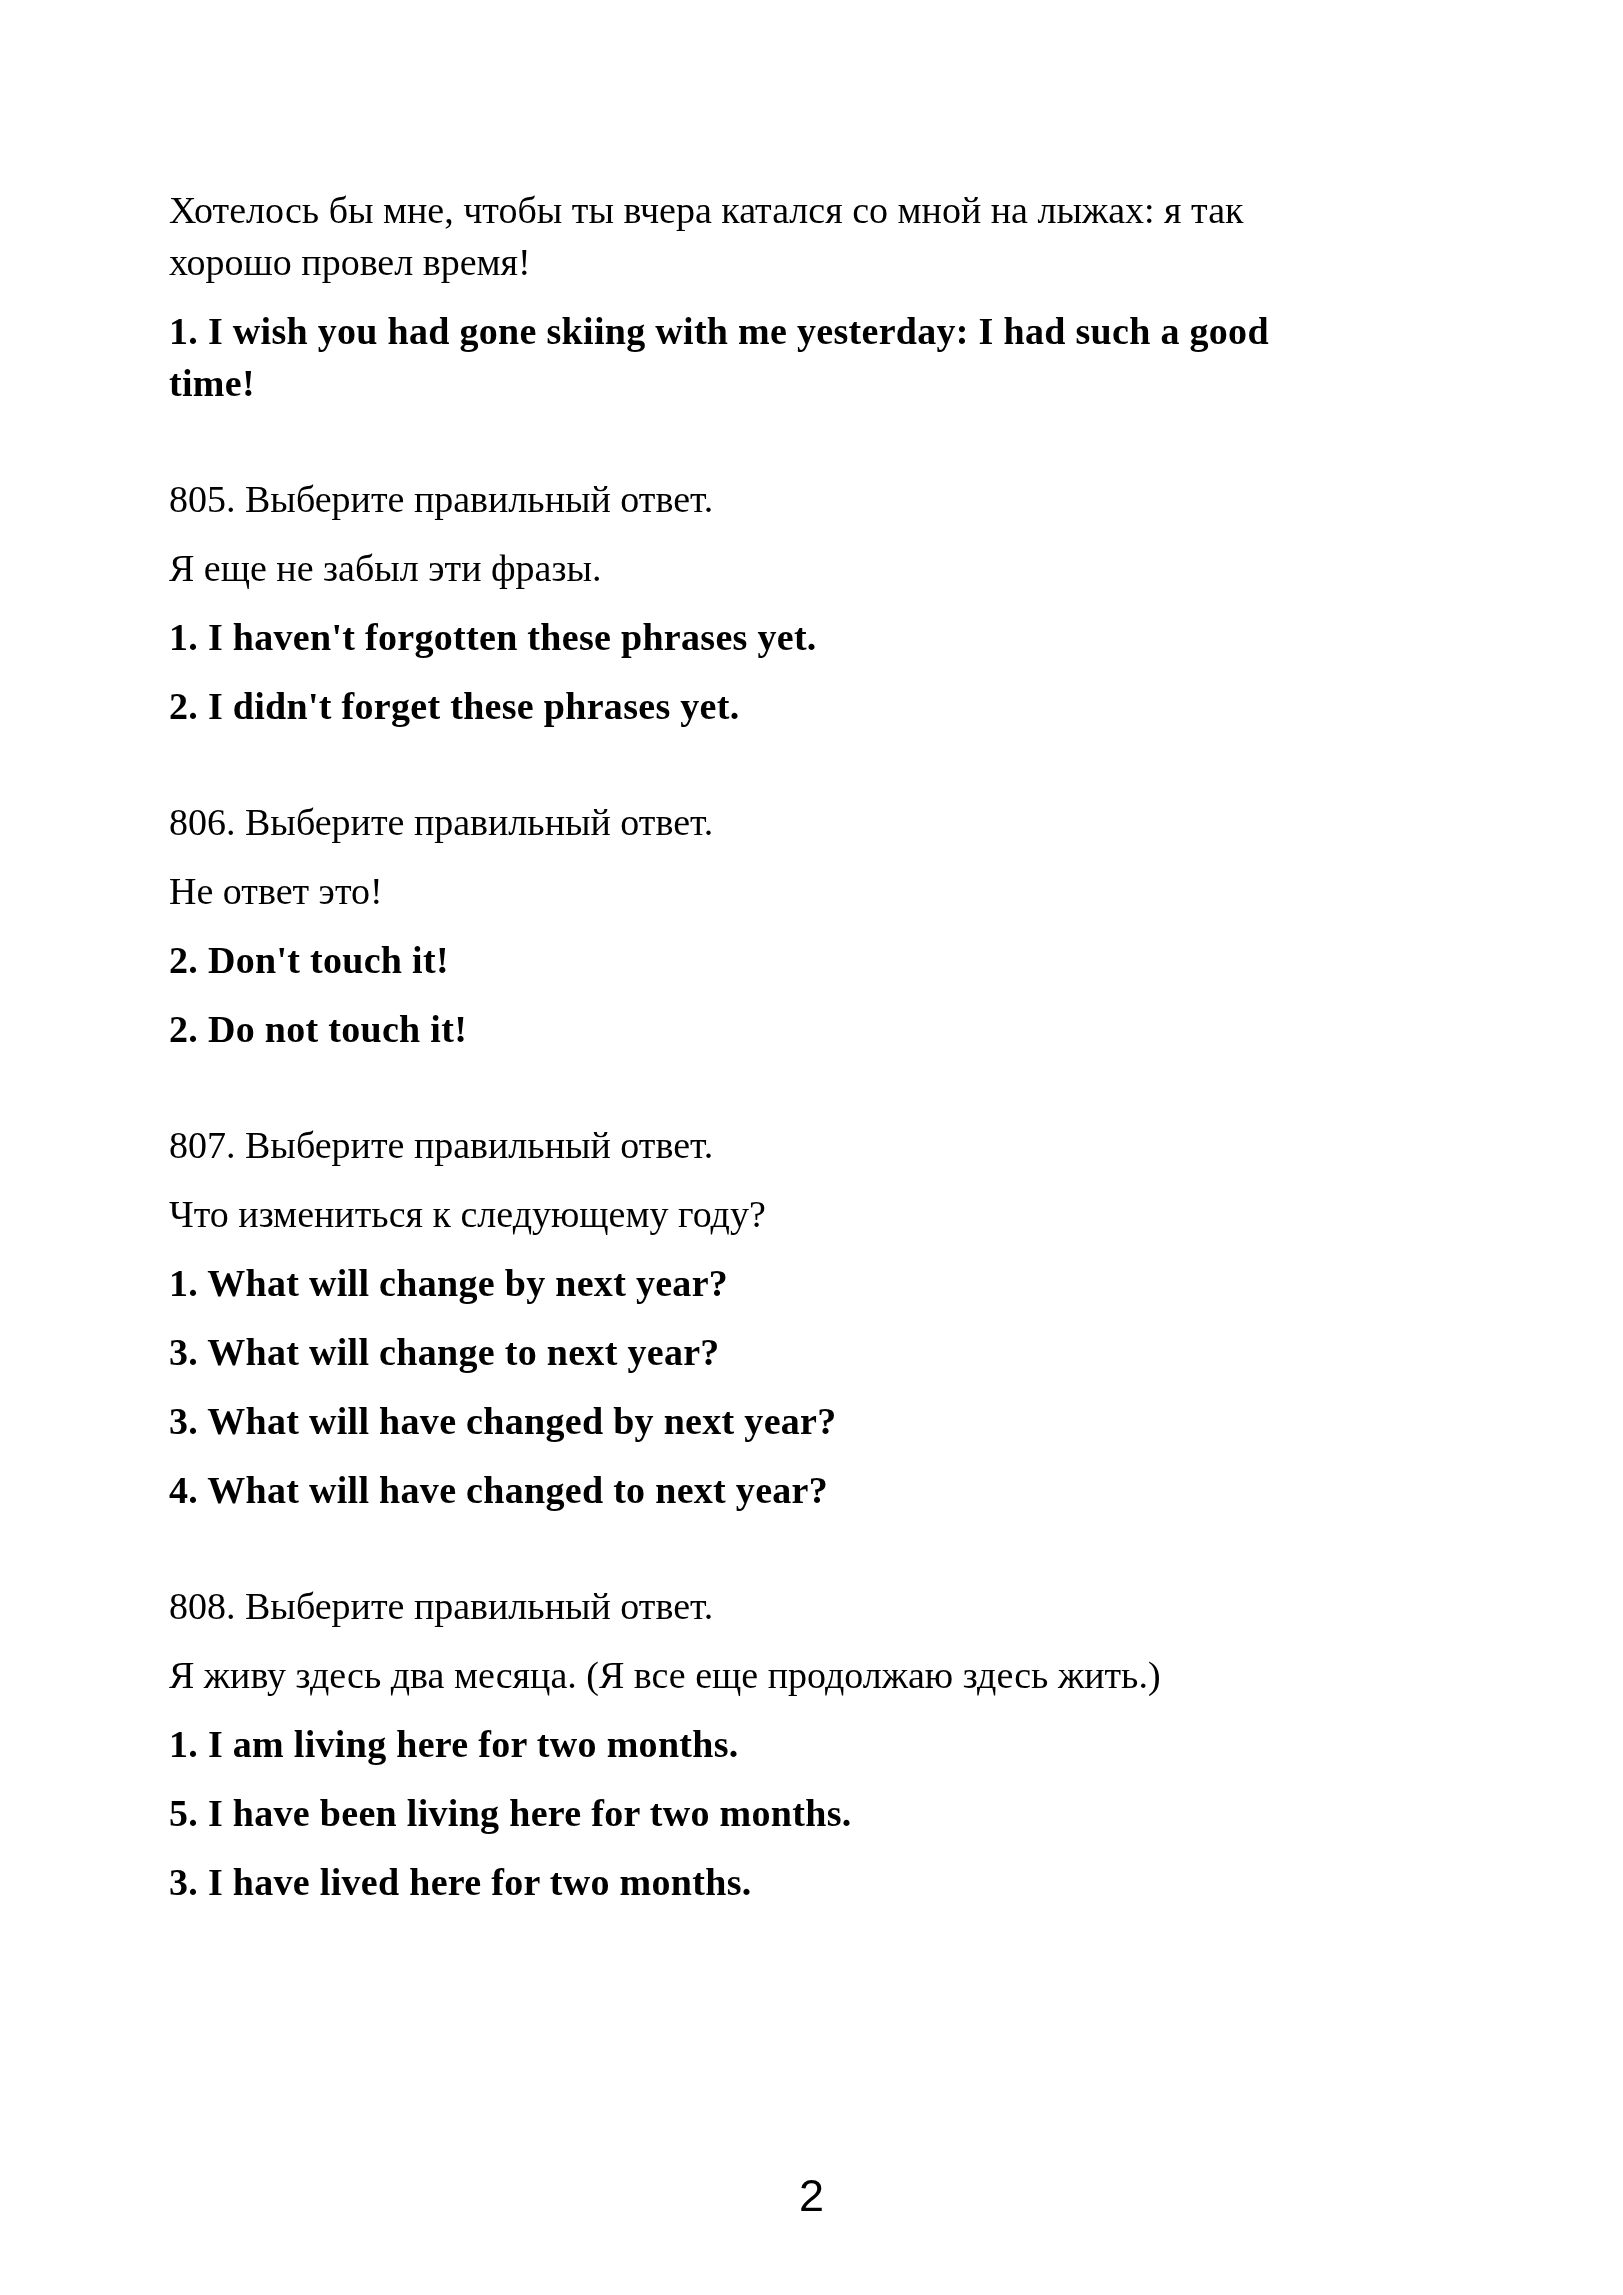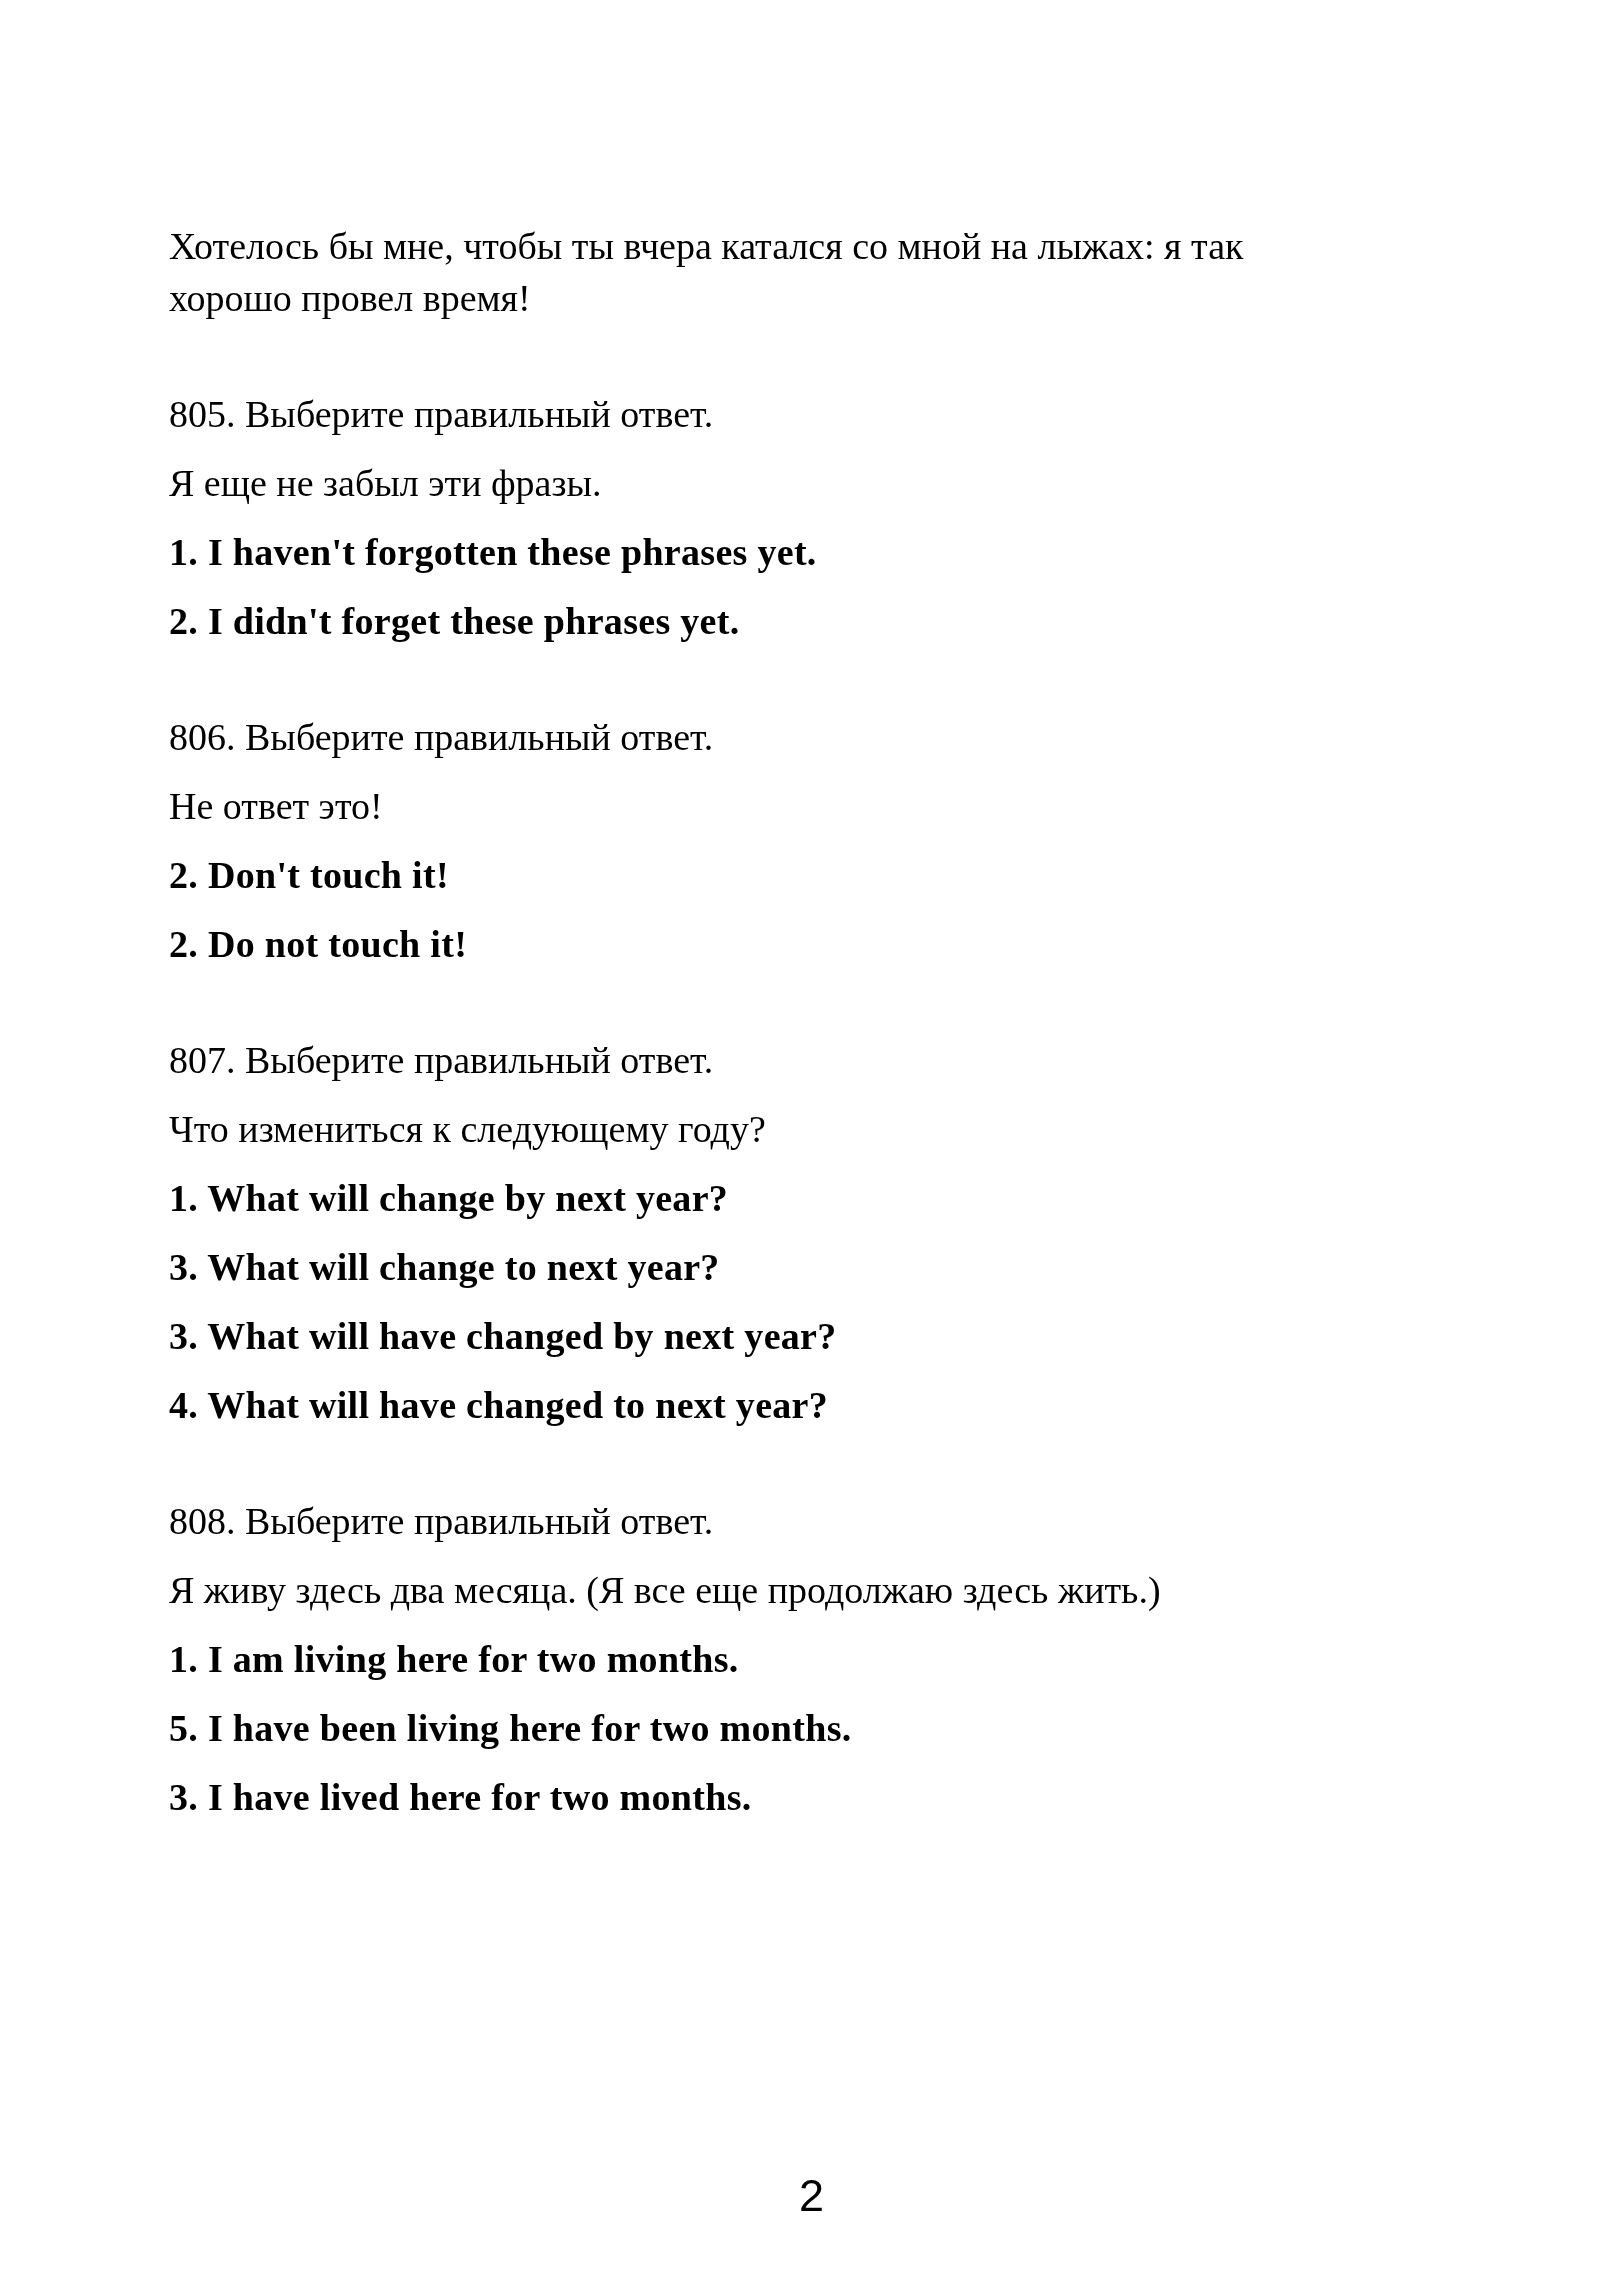--- a/index.html
+++ b/index.html
@@ -9,21 +9,20 @@
     background: #ffffff;
     position: relative;
     font-family: "Liberation Serif", serif;
     color: #000000;
   }
   .content {
     position: absolute;
     left: 169px;
     top: 184px;
     width: 1285px;
-    margin-top: 36px;
   }
   .content p {
     margin: 0 0 17px 0;
     font-size: 38px;
     line-height: 52px;
     white-space: pre-line; 
     color: #000000;
   }
   .qsection { margin: 0; }
   .qsection + .qsection { padding-top: 47px; }
@@ -42,20 +41,22 @@
   }
 </style>
 </head>
 <body>
 
 <main class="content">
 
   <section class="qsection">
     <p class="ru">Хотелось бы мне, чтобы ты вчера катался со мной на лыжах: я так
 хорошо провел время!</p>
+    <p class="option">1. I wish you had gone skiing with me yesterday: I had such a good
+time!</p>
   </section>
 
   <section class="qsection">
     <p class="ru">805. Выберите правильный ответ.</p>
     <p class="ru">Я еще не забыл эти фразы.</p>
     <p class="option">1. I haven't forgotten these phrases yet.</p>
     <p class="option">2. I didn't forget these phrases yet.</p>
   </section>
 
   <section class="qsection">

